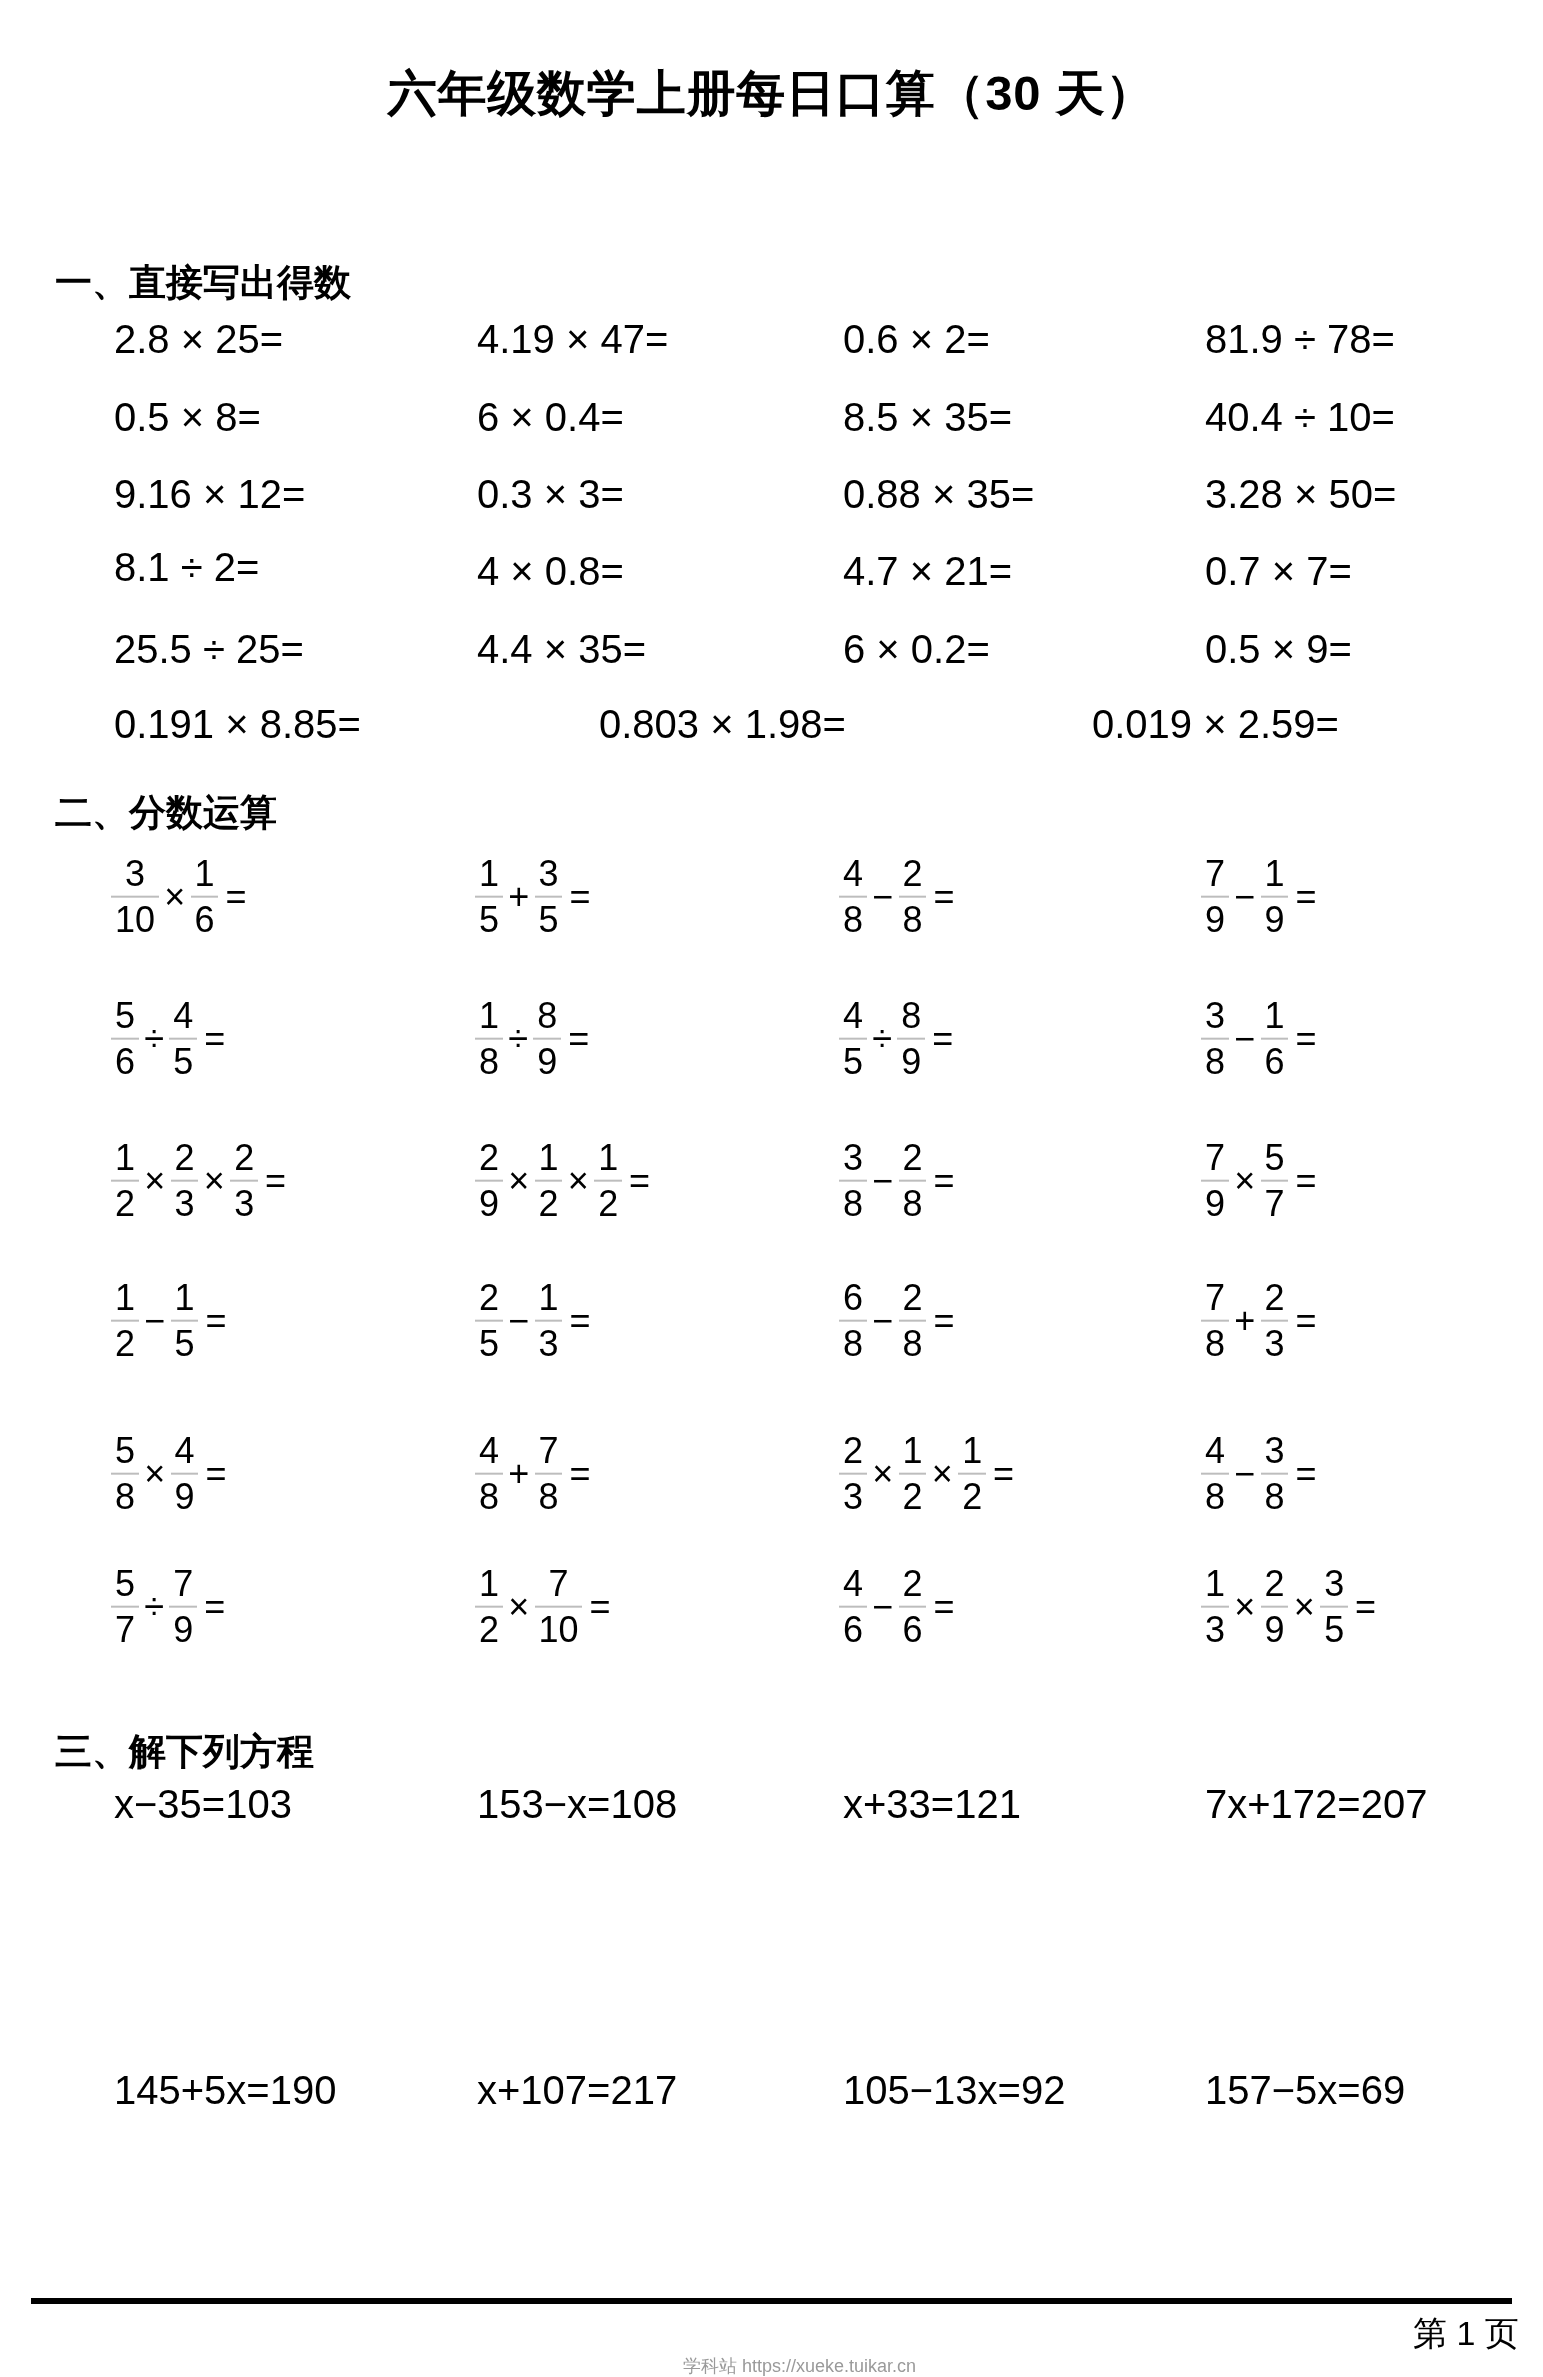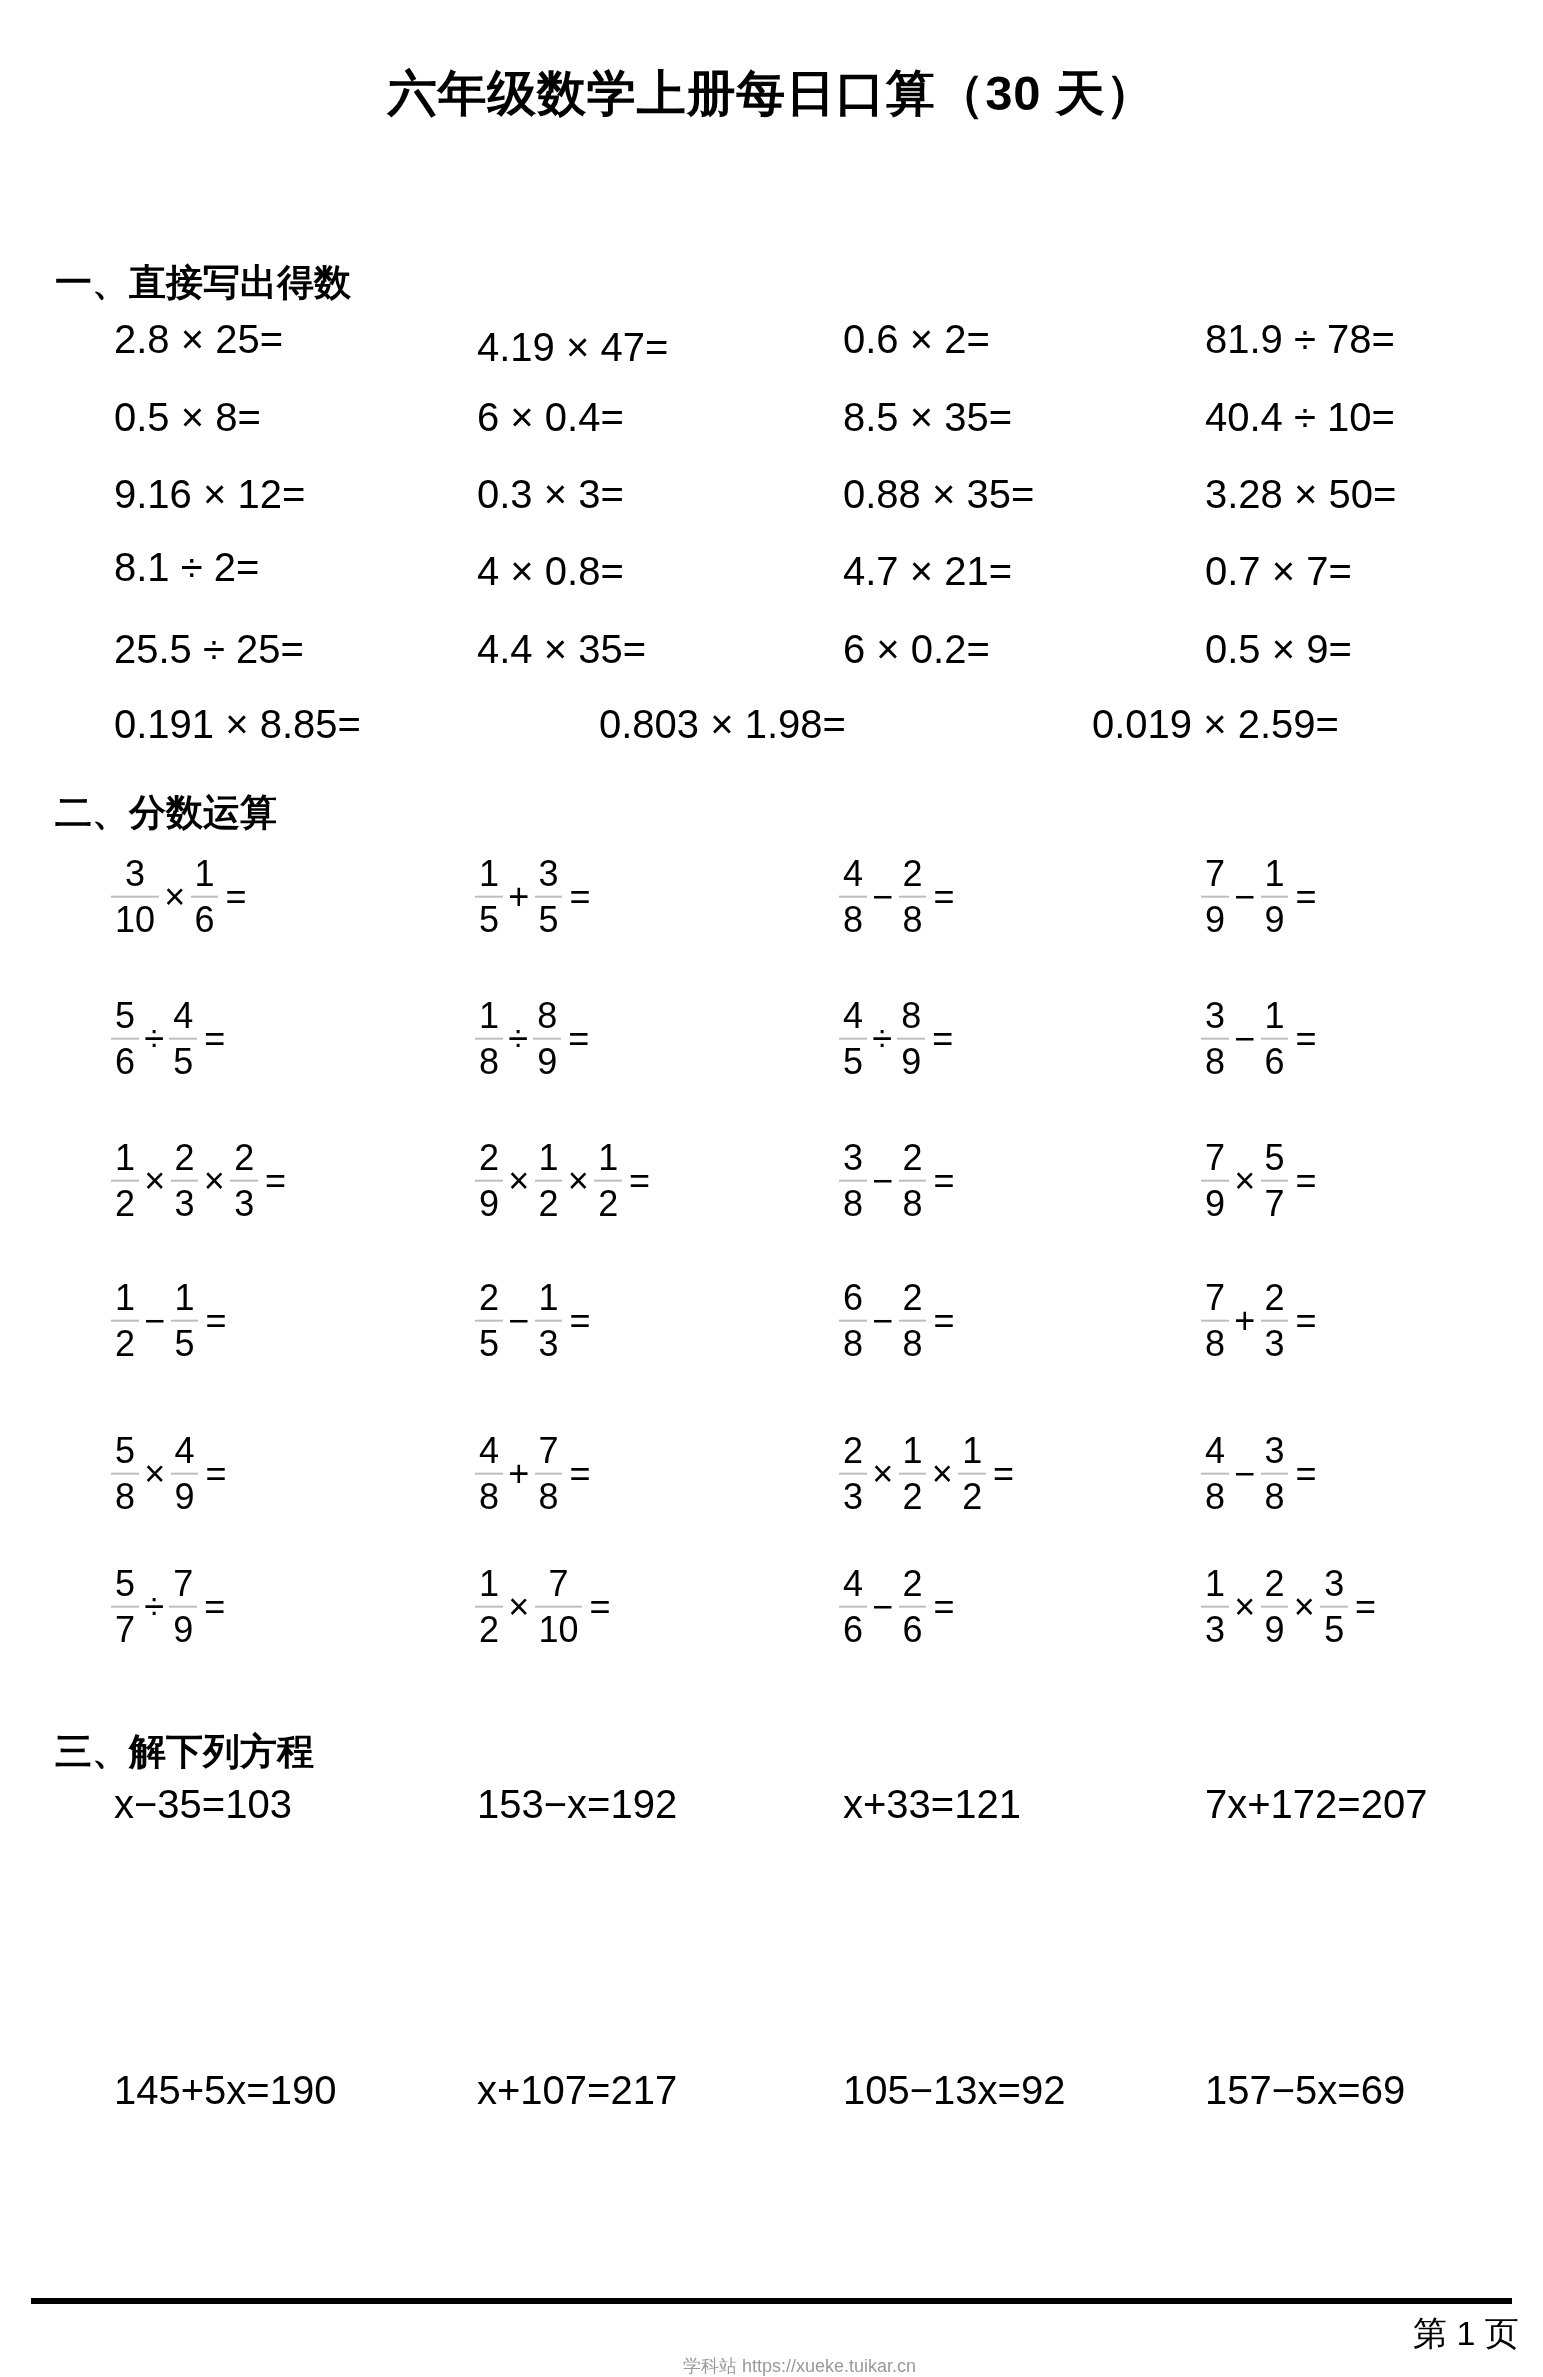--- a/index.html
+++ b/index.html
@@ -83,21 +83,21 @@
 </head>
 <body>
 
 <div class="page">
   <h1 class="title">六年级数学上册每日口算（30 天）</h1>
 
 
   <div class="heading" style="top:234px">一、直接写出得数</div>
   <div id="s1rows">
       <div class="prob" style="left: 114px; top: 292px;">2.8 × 25=</div>
-      <div class="prob" style="left: 477px; top: 300px; text-align: center;">4.19 × 47=</div>
+      <div class="prob" style="left: 477px; top: 292px; text-align: center;">4.19 × 47=</div>
       <div class="prob" style="left: 843px; top: 292px;">0.6 × 2=</div>
       <div class="prob" style="left: 1205px; top: 292px;">81.9 ÷ 78=</div>
       <div class="prob" style="left: 114px; top: 370px;">0.5 × 8=</div>
       <div class="prob" style="left: 477px; top: 370px;">6 × 0.4=</div>
       <div class="prob" style="left: 843px; top: 370px;">8.5 × 35=</div>
       <div class="prob" style="left: 1205px; top: 370px;">40.4 ÷ 10=</div>
       <div class="prob" style="left: 114px; top: 447px;">9.16 × 12=</div>
       <div class="prob" style="left: 477px; top: 447px;">0.3 × 3=</div>
       <div class="prob" style="left: 843px; top: 447px;">0.88 × 35=</div>
       <div class="prob" style="left: 1205px; top: 447px;">3.28 × 50=</div>
@@ -474,21 +474,21 @@
           <span class="bar"></span>
           <span class="den">5</span>
         </span>
         <span class="op eq">=</span>
       </div>
     </div>
 
   <div class="heading" style="top:1703px">三、解下列方程</div>
   <div id="s3rows">
       <div class="prob" style="left: 114px; top: 1757px;">x−35=103</div>
-      <div class="prob" style="left: 477px; top: 1757px;">153−x=192</div>
+      <div class="prob" style="left: 477px; top: 1757px;">153−x=108</div>
       <div class="prob" style="left: 843px; top: 1757px;">x+33=121</div>
       <div class="prob" style="left: 1205px; top: 1757px;">7x+172=207</div>
       <div class="prob" style="left: 114px; top: 2043px;">145+5x=190</div>
       <div class="prob" style="left: 477px; top: 2043px;">x+107=217</div>
       <div class="prob" style="left: 843px; top: 2043px;">105−13x=92</div>
       <div class="prob" style="left: 1205px; top: 2043px;">157−5x=69</div>
     </div>
 
   <div class="footer-rule"></div>
   <div class="page-num">第 1 页</div>

